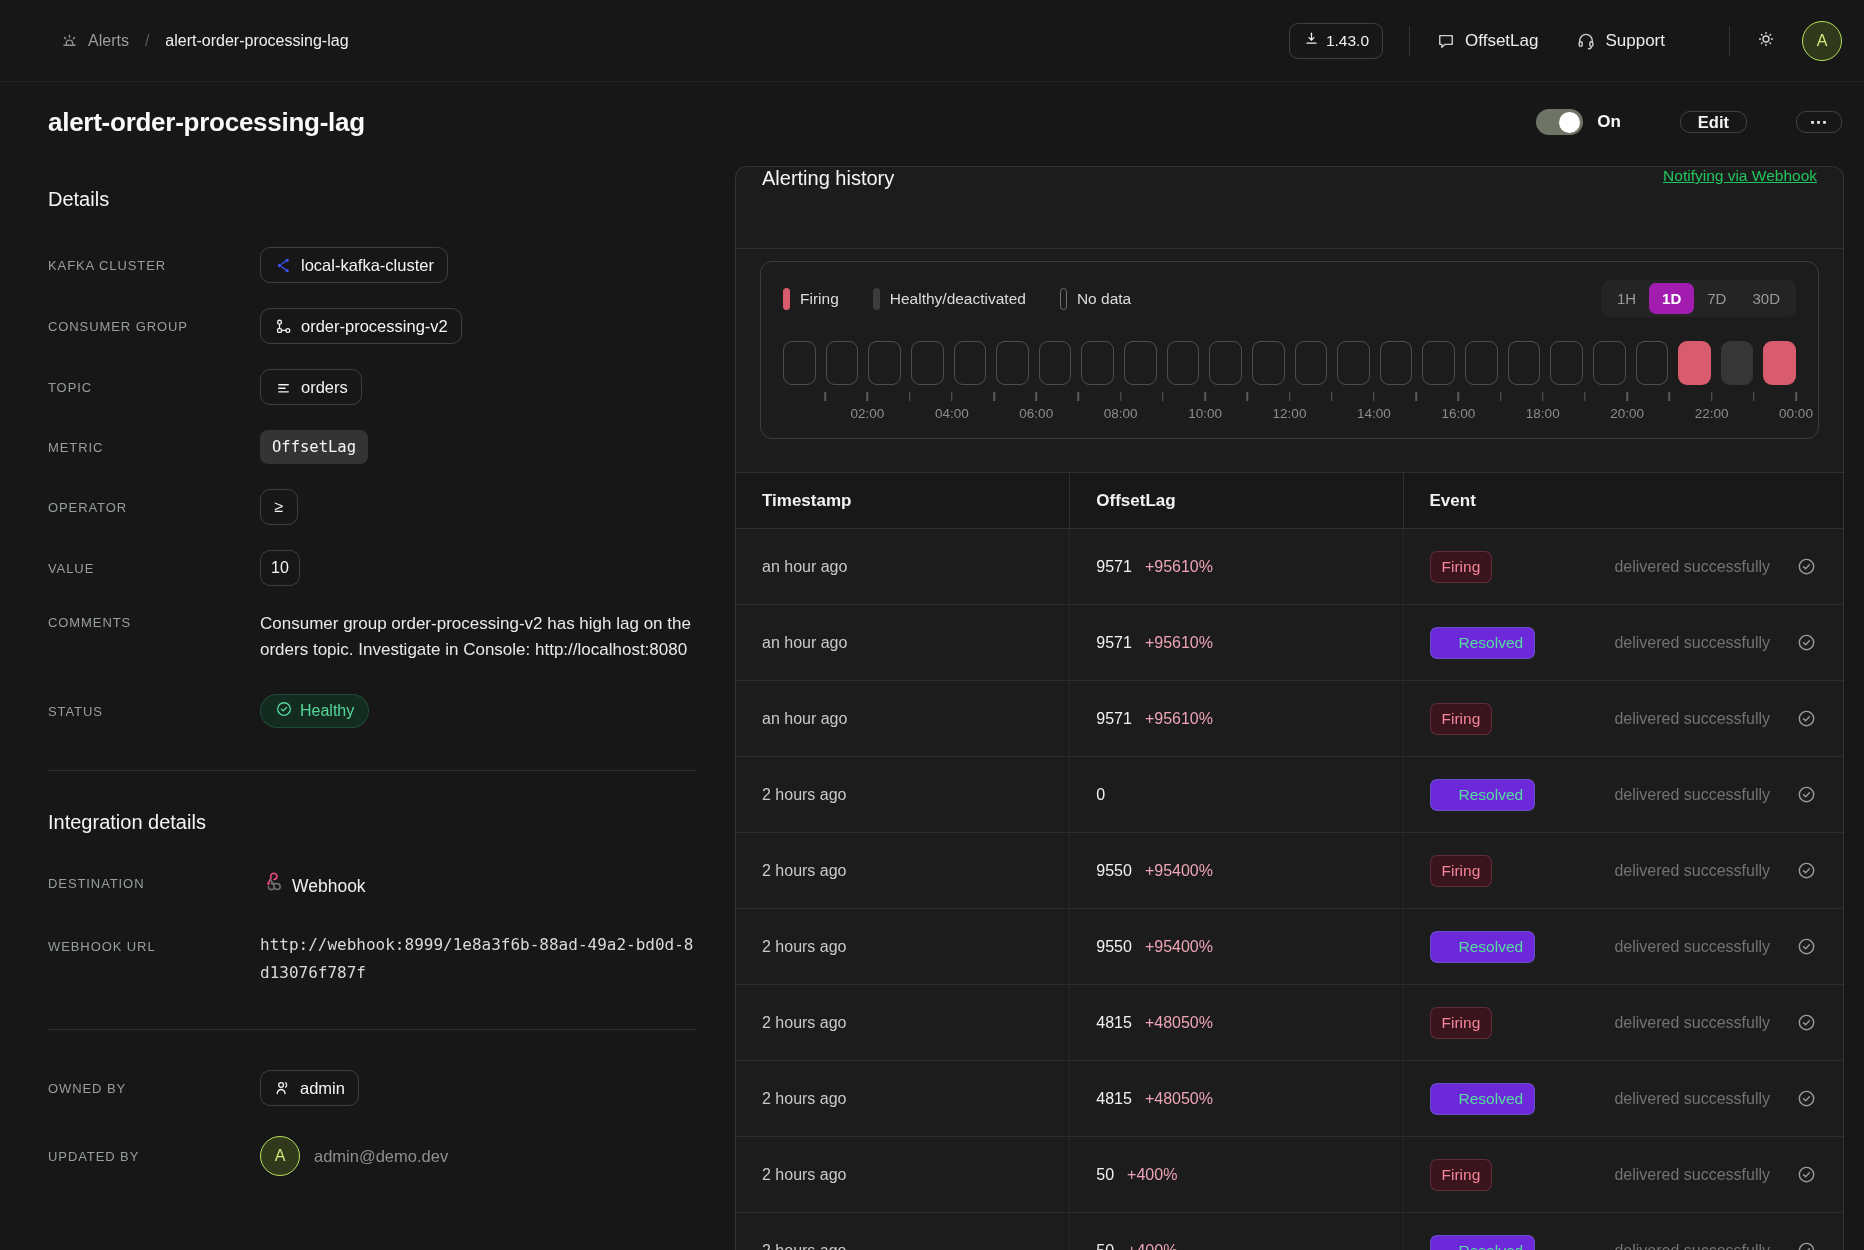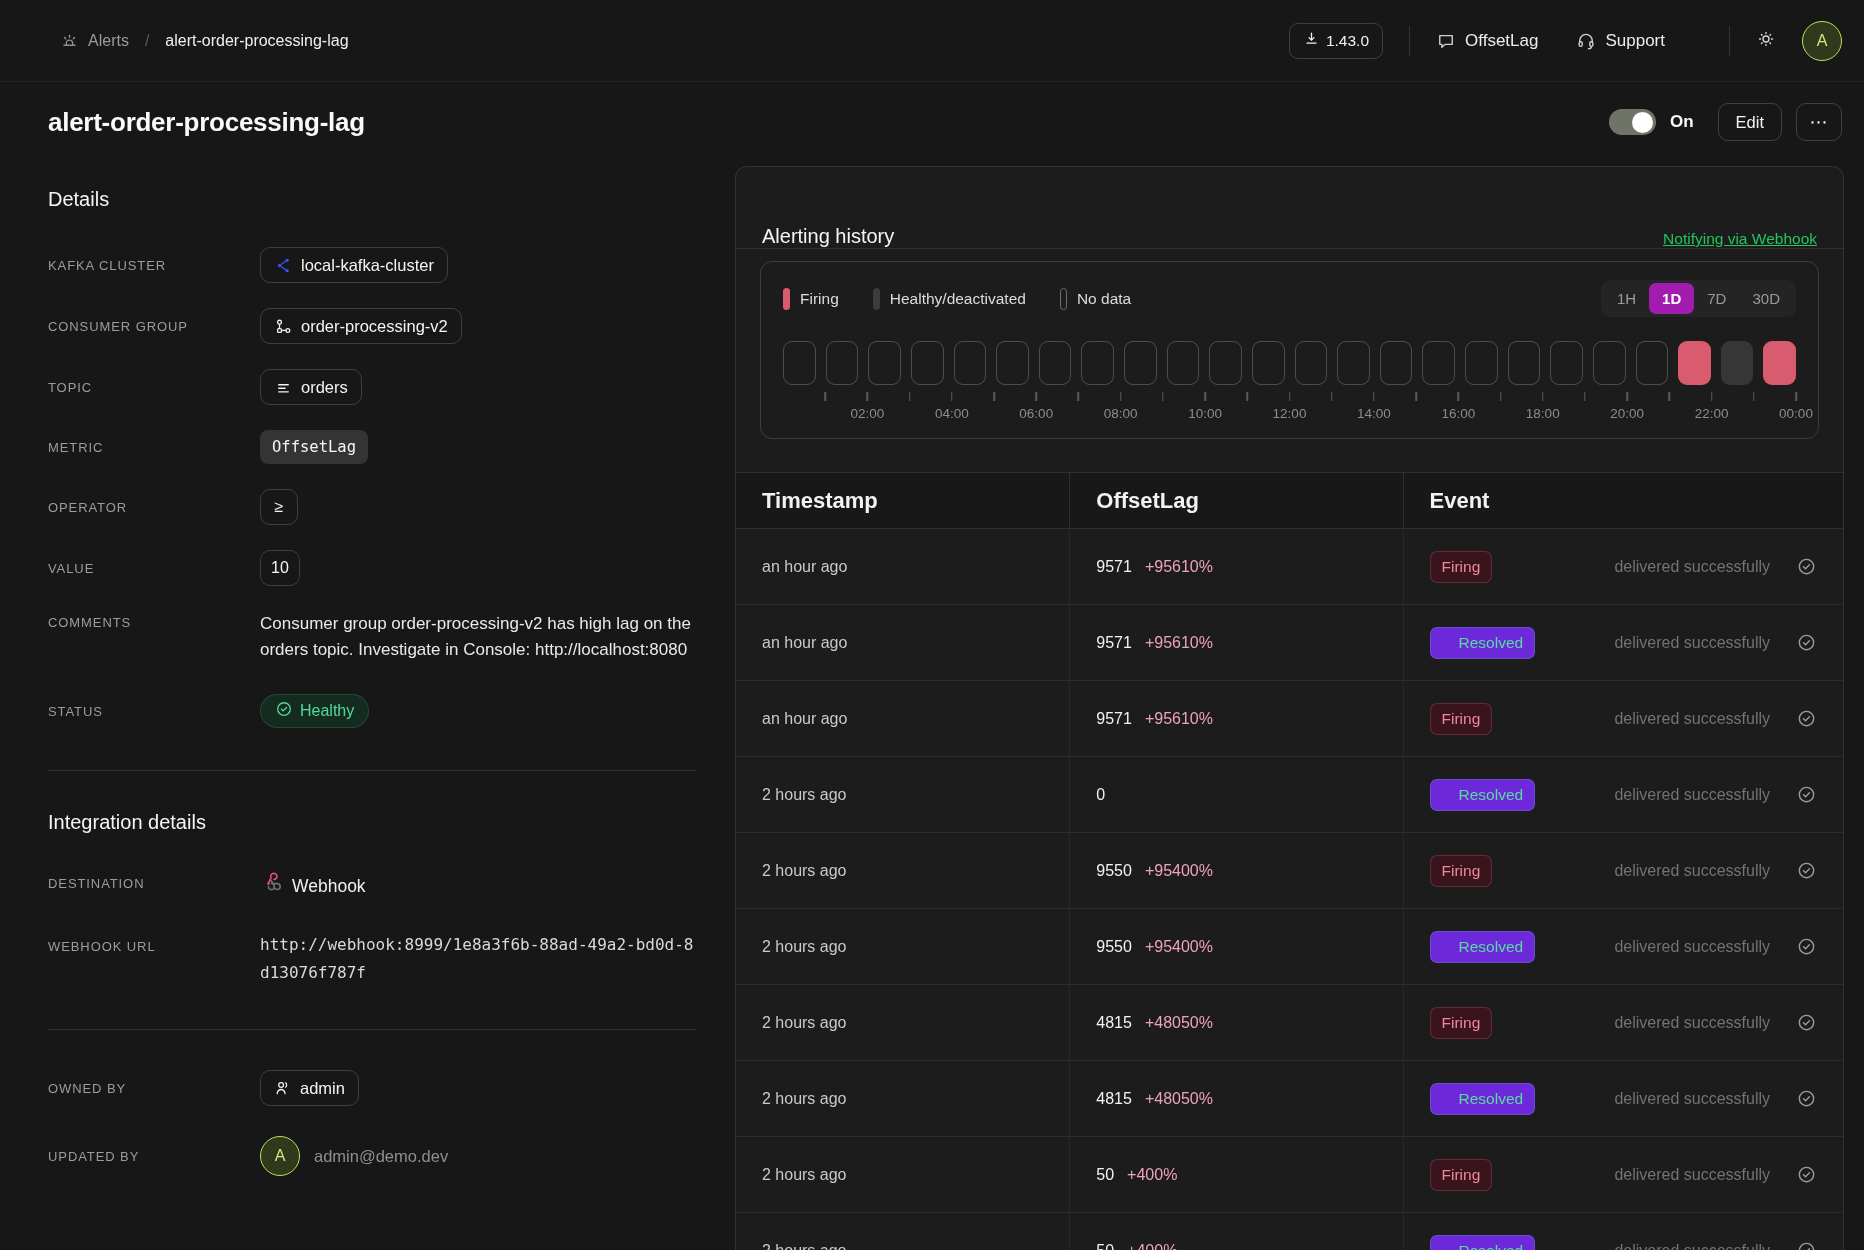--- a/index.html
+++ b/index.html
@@ -44,23 +44,23 @@
   }
 
   
   .title-row { height:80px; display:flex; align-items:center; justify-content:space-between; padding:0 22px 0 48px; }
   h1.page-title { font-size:26px; font-weight:700; color:#fafafa; letter-spacing:-0.01em; }
   .title-controls { display:flex; align-items:center; gap:14px; }
   .switch { width:47px; height:26px; border-radius:13px; background:#6f7566; position:relative; cursor:pointer; }
   .switch .knob { position:absolute; top:2.5px; right:3px; width:21px; height:21px; border-radius:50%; background:#fff; }
   .switch-label { font-size:17px; color:#fafafa; margin-right:10px;font-weight:bold; }
   .btn {
-    height:38px; padding:0 17px; border:1px solid rgba(255,255,255,0.18); border-radius:10px;
-    background:transparent; color:#f2f2f2; font-size:16.5px; font-weight:400; cursor:pointer;
-    display:inline-flex; align-items:center; justify-content:center;
+    height:22px; padding:0 17px; border:1px solid rgba(255,255,255,0.18); border-radius:10px;
+    background:transparent; color:#f2f2f2; font-size:16.5px; font-weight:700; cursor:pointer;
+    display:inline-flex; align-items:center; justify-content:center;margin-left:35px;
   }
   .btn.icon-only { width:46px; padding:0; font-size:18px; letter-spacing:1px; }
 
   
   .main { display:flex; align-items:flex-start; padding:0 20px 0 48px; }
   .left-panel { width:648px; flex:none; padding-top:26px; }
 
   h2.section { font-size:20px; font-weight:500; color:#f5f5f5; margin-bottom:36px; }
   .sep { border:none; border-top:1px solid rgba(255,255,255,0.10); margin-top:42px; }
   .sep + h2.section { margin-top:40px; }
@@ -95,21 +95,21 @@
   .url { font-size:16px; color:#d9d9d9; line-height:1.75; max-width:445px; word-break:break-all; }
   .updated { display:flex; align-items:center; gap:14px; }
   .updated .email { font-size:16.5px; color:#8f8f8f; }
 
   
   .card {
     flex:1; margin-left:39px; margin-top:4px; background:#1c1c1c;
     border:1px solid rgba(255,255,255,0.10); border-radius:12px; overflow:hidden;
   }
   .card-header {
-    height:82px; display:flex; align-items:flex-end; justify-content:space-between;
+    height:82px; display:flex; align-items:flex-start; justify-content:space-between;
     padding:0 26px; border-bottom:1px solid rgba(255,255,255,0.09);
   }
   .card-title { font-size:20px; font-weight:500; color:#f5f5f5; }
   .notify { font-size:15.5px; color:#22c55e;text-decoration:underline; }
 
   .sub-card {
     margin:12px 24px 0; border:1px solid rgba(255,255,255,0.14); border-radius:12px;
     padding:18px 22px 12px;
   }
   .legend-row { display:flex; align-items:center; justify-content:space-between; }
@@ -135,21 +135,21 @@
   .tick { position:absolute; top:0; width:1.5px; height:9px; background:#5a5a5a; transform:translateX(-50%); }
   .tlabels { position:relative; height:20px; margin-top:4px; }
   .tlabel { position:absolute; top:0; transform:translateX(-50%); font-size:13.5px; color:#8c8c8c; }
 
   
   .table { margin-top:33px; }
   .thead {
     display:grid; grid-template-columns:30.2% 30.1% 1fr; height:57px;
     background:#181818; border-top:1px solid rgba(255,255,255,0.10); border-bottom:1px solid rgba(255,255,255,0.10);
   }
-  .th { display:flex; align-items:center; padding-left:26px; font-size:22px; font-weight:600; color:#f2f2f2;
+  .th { display:flex; align-items:center; padding-left:26px; font-size:17px; font-weight:600; color:#f2f2f2;
         border-right:1px solid rgba(255,255,255,0.10); }
   .th:last-child { border-right:none; }
   .trow { display:grid; grid-template-columns:30.2% 30.1% 1fr; height:76px; border-bottom:1px solid rgba(255,255,255,0.07); }
   .td { display:flex; align-items:center; padding-left:26px; border-right:1px solid rgba(255,255,255,0.05); }
   .td:last-child { border-right:none; }
   .td-time { font-size:16px; color:#c9c9c9; }
   .td-val .val { font-size:16px; color:#f2f2f2; }
   .td-val .pct { font-size:16px; color:#eda4b7; margin-left:13px; }
   .td-event { justify-content:space-between; padding-right:26px; }
   .badge { font-size:15.5px; padding:6px 11px; border-radius:7px; }

